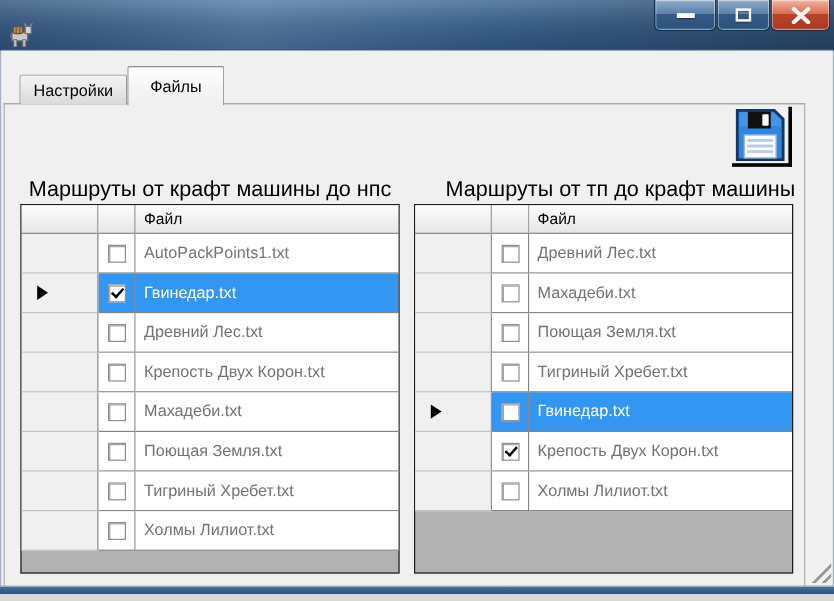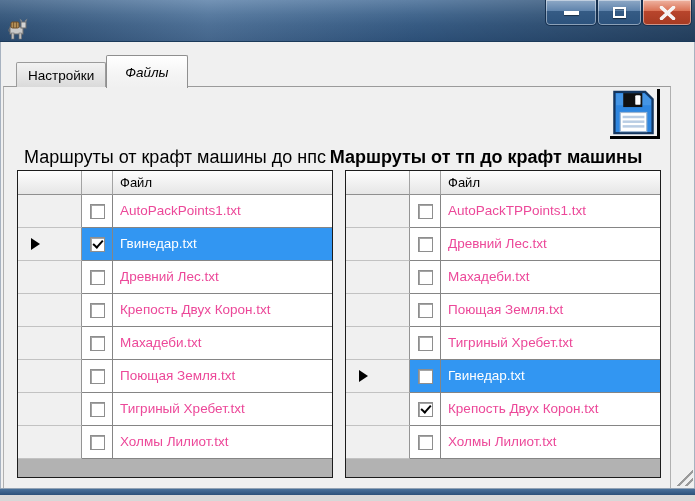--- a/index.html
+++ b/index.html
@@ -50,42 +50,41 @@
   }
   .tab.unselected {
     height:25px; padding:0 11px; margin-bottom:0;
     background: linear-gradient(#f3f3f3,#dadada);
   }
   .tab.selected {
     height:30px; padding:16px 18px; margin-bottom:-1px;
     border-color:#8f8f8f;
     background: linear-gradient(#ffffff,#f4f4f4 60%,#f0f0f0);
     z-index:3;
-    font-style:italic;
   }
   .tabpage {
     position:absolute; left:3px; top:86px; width:668px; height:404px;
     background:#f0f0f0;
     border:1px solid #b0b0b0; border-top-color:#9b9b9b;
   }
   
   .save-btn {
     position:absolute; left:610px; top:89px; width:50px; height:50px;
     border:none; padding:0; background:transparent;
     border-right:3px solid #000; border-bottom:3px solid #000;
     cursor:default;
   }
   .save-btn svg { display:block; }
   
   .grid-label {
     position:absolute; top:147px; width:316px; text-align:center;
     font-size:18px; color:#000;
   }
   .grid-label.left { left:17px; }
-  .grid-label.right { left:328px;font-weight:bold; }
+  .grid-label.right { left:359px; }
   
   .grid {
     position:absolute; top:170px; width:316px; height:308px;
     border:1px solid #1c1c1c; background:#b2b2b2;
   }
   .grid.left { left:17px; }
   .grid.right { left:345px; }
   .grid-header { display:flex; height:24px; }
   .rh-head, .cb-head, .file-head {
     background: linear-gradient(#fdfdfd,#e6e6e6);
@@ -105,21 +104,21 @@
     width:0; height:0;
     border-left:9px solid #000; border-top:6px solid transparent; border-bottom:6px solid transparent;
   }
   .cb-cell {
     width:31px; background:#fff;
     border-right:1px solid #858585; border-bottom:1px solid #858585;
     display:flex; align-items:center; justify-content:center;
   }
   .file-cell {
     flex:1; background:#fff; border-bottom:1px solid #858585;
-    font-size:13.5px; line-height:32px; padding-left:7px; color:#ec4899;
+    font-size:13.5px; line-height:32px; padding-left:7px; color:#737373;
     white-space:nowrap; overflow:hidden;
   }
   .grid-row.selected .cb-cell, .grid-row.selected .file-cell { background:var(--sel,#3296f2); }
   .grid-row.selected .file-cell { color:#fff; }
   .checkbox {
     width:15px; height:15px; background:#fff;
     border:1px solid #8e8e8e;
     box-shadow: inset 1px 1px 0 rgba(90,90,90,.55), inset -1px -1px 0 rgba(255,255,255,.9);
     position:relative; display:block;
   }
@@ -271,27 +270,20 @@
       <div class="rh-head"></div>
       <div class="cb-head"></div>
       <div class="file-head">Файл</div>
     </div>
     <div class="grid-body">
         <div class="grid-row">
           <div class="rh-cell"></div>
           <div class="cb-cell">
             <span class="checkbox"></span>
           </div>
-          <div class="file-cell">AutoPackTPPoints1.txt</div>
-        </div>
-        <div class="grid-row">
-          <div class="rh-cell"></div>
-          <div class="cb-cell">
-            <span class="checkbox"></span>
-          </div>
           <div class="file-cell">Древний Лес.txt</div>
         </div>
         <div class="grid-row">
           <div class="rh-cell"></div>
           <div class="cb-cell">
             <span class="checkbox"></span>
           </div>
           <div class="file-cell">Махадеби.txt</div>
         </div>
         <div class="grid-row">

